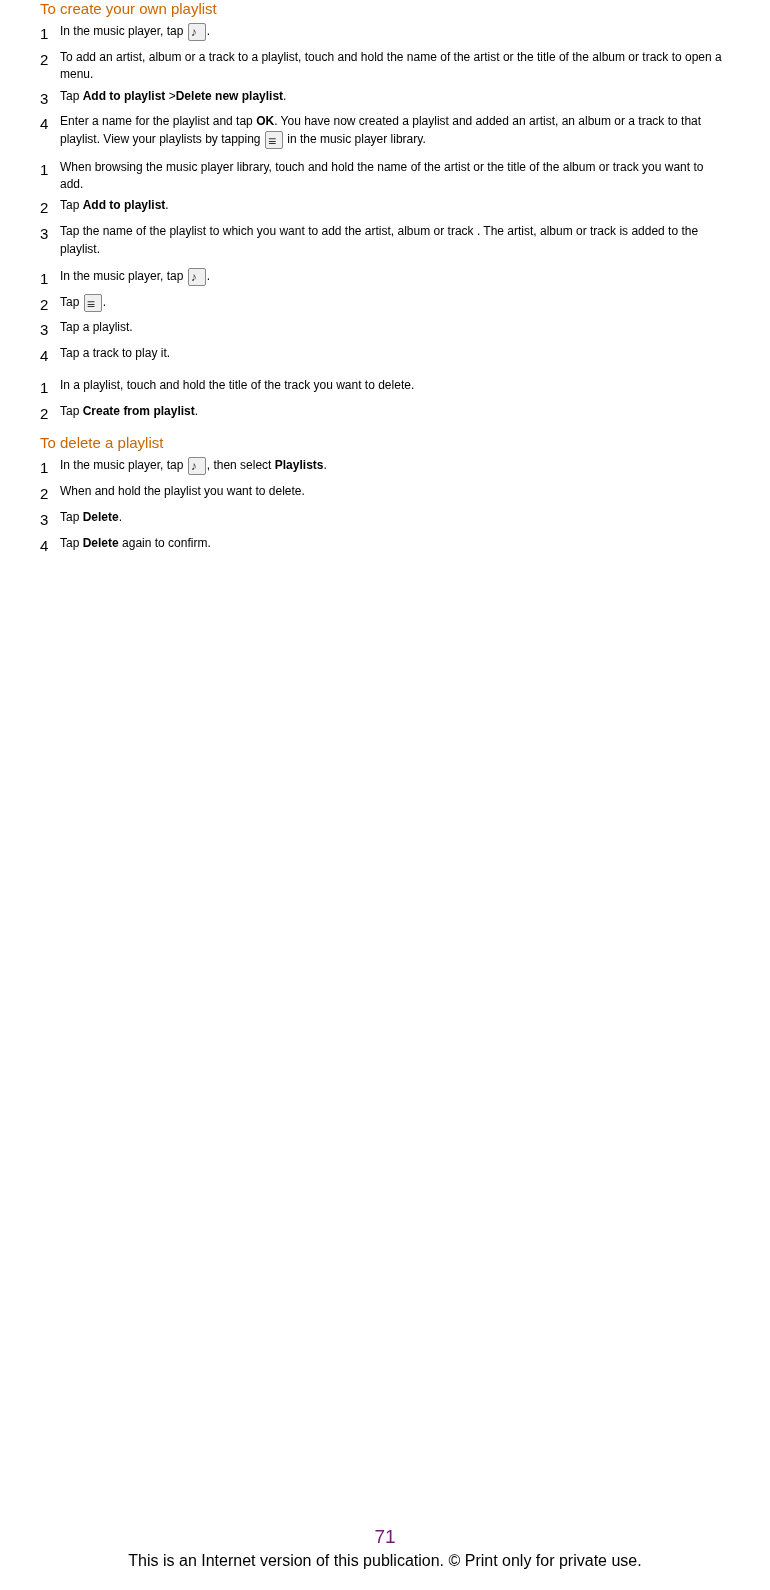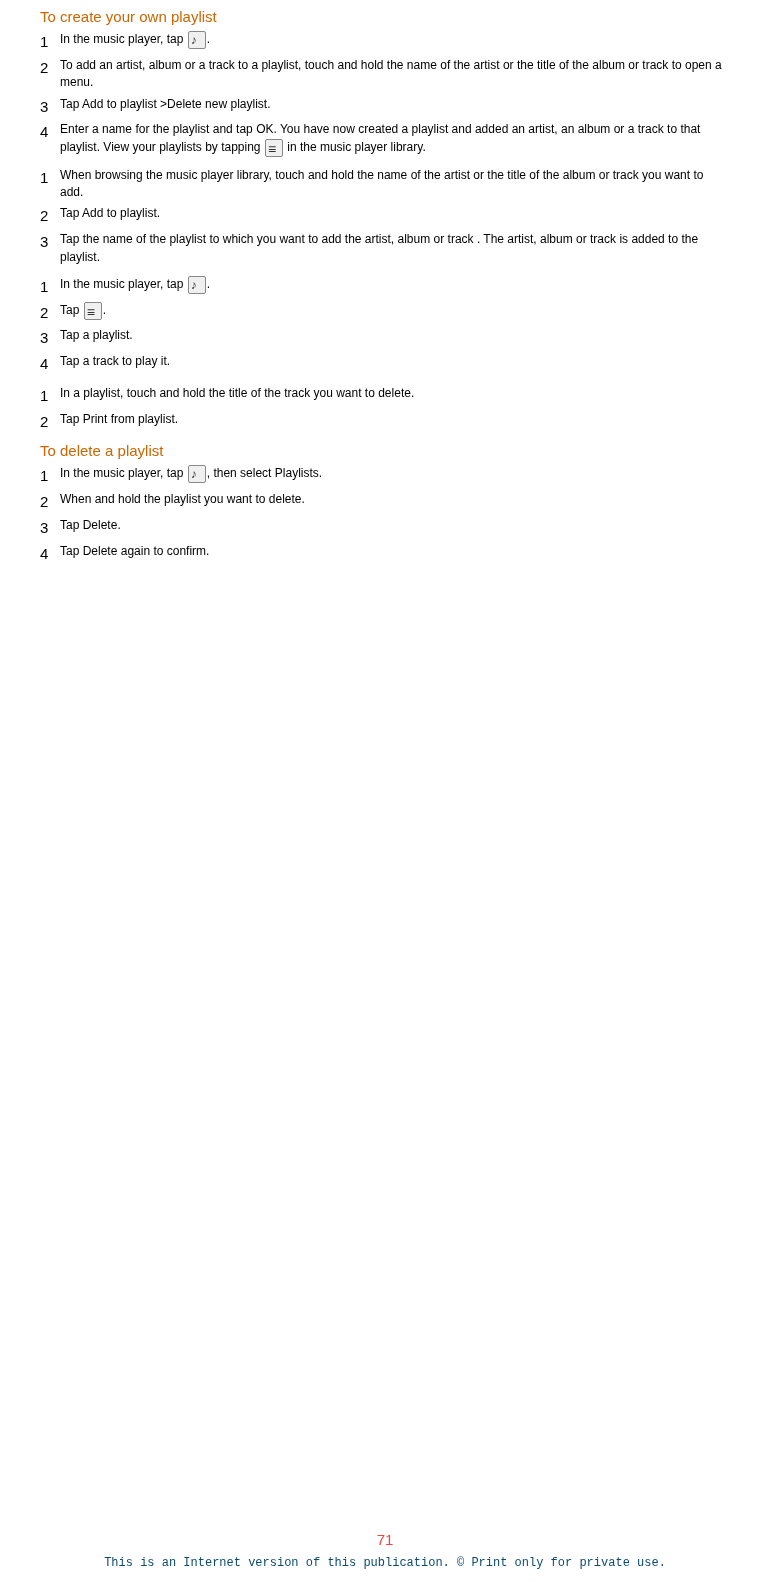--- a/index.html
+++ b/index.html
@@ -12,21 +12,21 @@
       width: 770px;
       min-height: 1590px;
       background: #ffffff;
       font-family: Arial, Helvetica, sans-serif;
       font-size: 15px;
       color: #000000;
       position: relative;
     }
 
     .page-content {
-      padding: 8px 40px 60px 40px;
+      padding: 0 40px 60px 40px;
     }
 
     .section-title {
       color: #cc6600;
       font-size: 15px;
       font-weight: normal;
       margin-bottom: 6px;
       margin-top: 16px;
     }
 
@@ -52,21 +52,21 @@
       color: #000;
     }
 
     .list-content {
       flex: 1;
       font-size: 12px;
       line-height: 1.45;
     }
 
     .list-content b {
-      font-weight: normal;
+      font-weight: bold;
     }
 
     .music-icon {
       display: inline-block;
       width: 18px;
       height: 18px;
       border: 1px solid #888;
       border-radius: 2px;
       vertical-align: middle;
       position: relative;
@@ -106,30 +106,29 @@
 
     .page-footer {
       position: absolute;
       bottom: 20px;
       left: 0;
       right: 0;
       text-align: center;
     }
 
     .page-number {
-      font-size: 15px;
-      color: #ef4444;
+      font-size: 19px;
+      color: #701a75;
       display: block;
       margin-bottom: 4px;
     }
 
     .footer-text {
-      font-size: 12px;
-      color: #0c4a6e;
-      font-family: Liberation Mono, monospace;
+      font-size: 16px;
+      color: #000000;
     }
   </style>
 </head>
 <body>
 
 <div class="page-content">
 
   <div>
     <p class="section-title">To create your own playlist</p>
     <ol class="numbered-list">
@@ -216,21 +215,21 @@
     <ol class="numbered-list">
       <li>
         <span class="list-number">1</span>
         <span class="list-content">
           In a playlist, touch and hold the title of the track you want to delete.
         </span>
       </li>
       <li>
         <span class="list-number">2</span>
         <span class="list-content">
-          Tap <b>Print from playlist</b>.
+          Tap <b>Create from playlist</b>.
         </span>
       </li>
     </ol>
   </div>
 
   <div>
     <p class="section-title">To delete a playlist</p>
     <ol class="numbered-list">
       <li>
         <span class="list-number">1</span>

